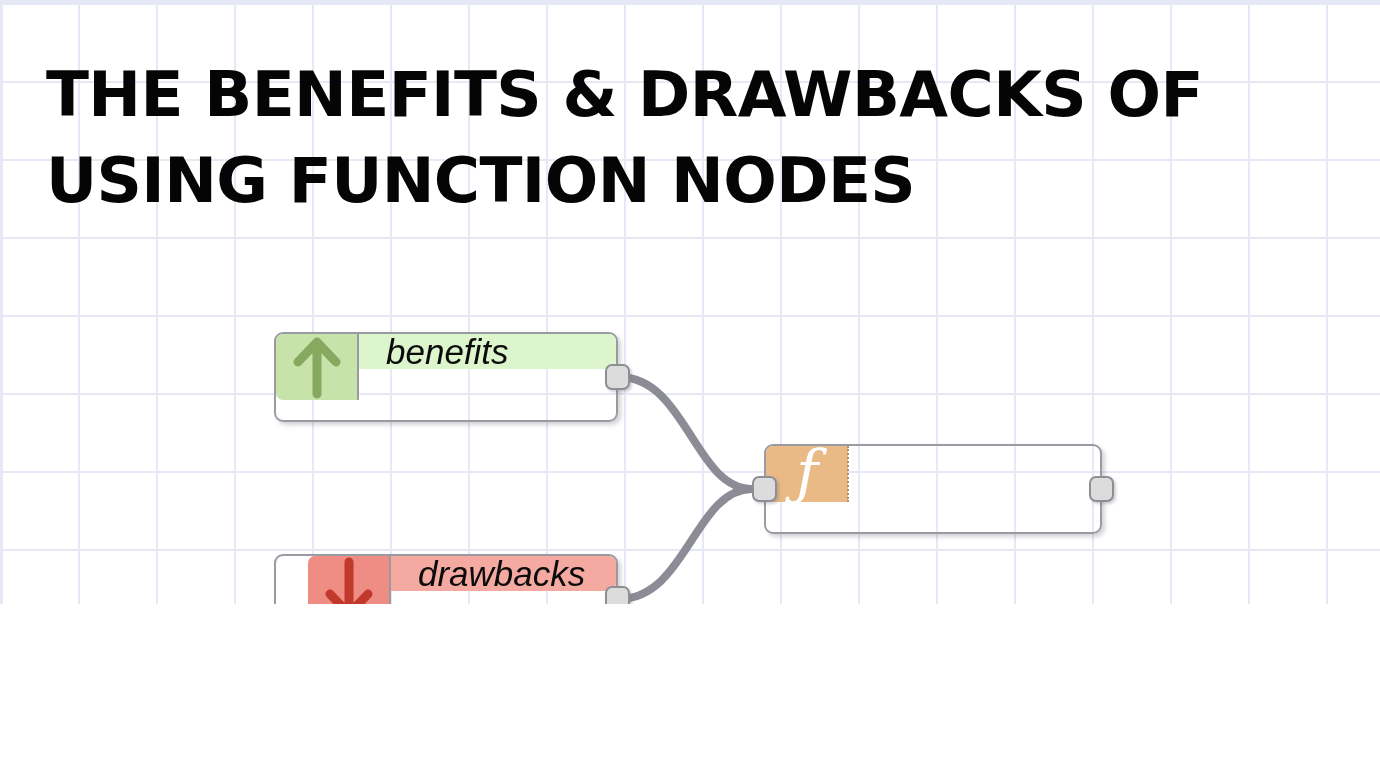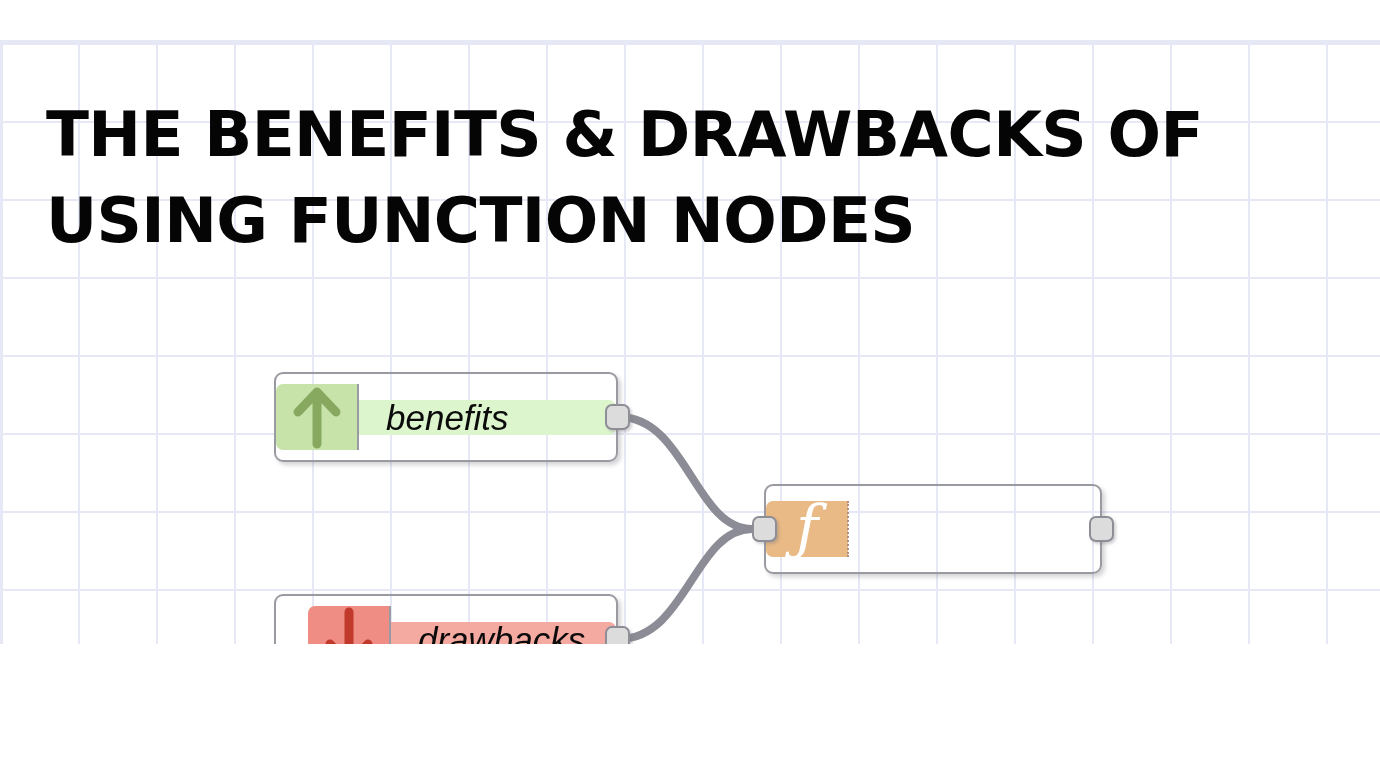--- a/index.html
+++ b/index.html
@@ -19,21 +19,20 @@
     position: relative;
     width: 1380px;
     height: 604px;
     background-color: #ffffff;
     background-image:
       linear-gradient(to right, #e6e8f5 0px, #e6e8f5 2px, transparent 2px),
       linear-gradient(to bottom, #e6e8f5 0px, #e6e8f5 2px, transparent 2px);
     background-size: 78px 78px;
     background-position: 0px 3px;
     overflow: hidden;
-    margin-top: 40px;
   }
 
   
   #frame-top, #frame-left {
     position: absolute;
     background: #e6e8f5;
     pointer-events: none;
   }
   #frame-top  { left: 0; top: 0; width: 1380px; height: 3px; }
   #frame-left { left: 0; top: 0; width: 3px; height: 772px; }
@@ -59,21 +58,21 @@
     position: absolute;
     left: 0; top: 0;
     width: 1380px;
     height: 772px;
   }
 
   
   .node {
     position: absolute;
     display: flex;
-    align-items: center;
+    align-items: flex-start;
     border: 2px solid #9a9aa2;
     border-radius: 9px;
     box-shadow: 3px 3px 4px rgba(120,120,130,0.32);
     overflow: visible;
   }
   .node-icon {
     width: 82px;
     flex: 0 0 82px;
     border-radius: 7px 0 0 7px;
     display: flex;

